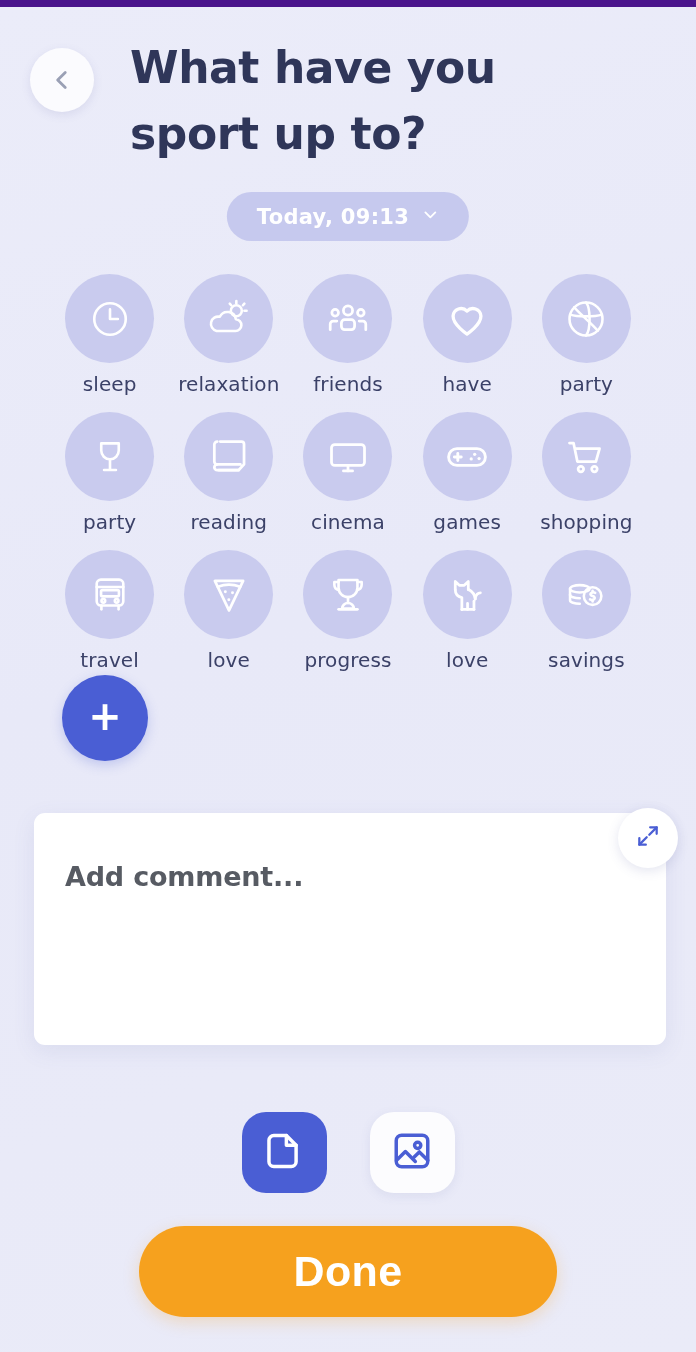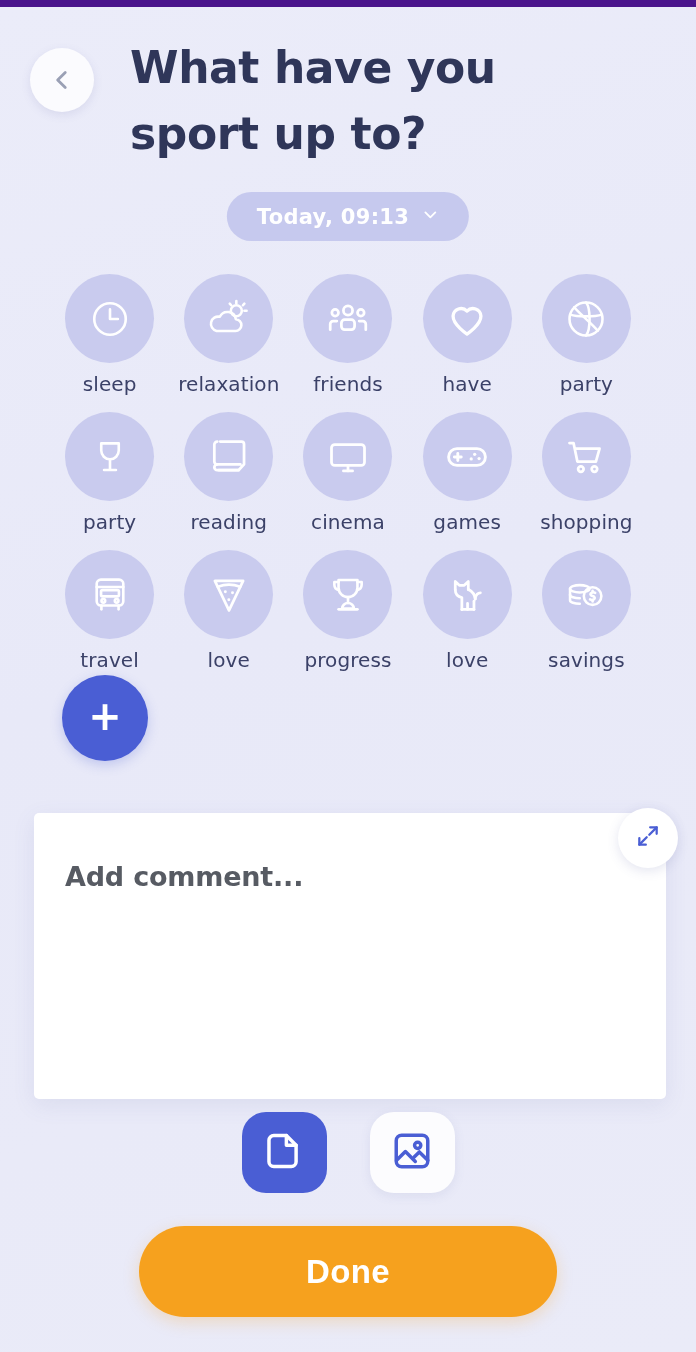--- a/index.html
+++ b/index.html
@@ -144,22 +144,22 @@
     line-height: 1;
     margin-top: -4px;
   }
 
   
   .comment-card {
     position: absolute;
     top: 806px;
     left: 34px;
     width: 632px;
-    height: 286px;
-    border-radius: 5px;
+    height: 232px;
+    border-radius: 11px;
     background: #ffffff;
     box-shadow: 0 6px 22px rgba(88, 94, 160, 0.10);
     cursor: text;
   }
   .comment-placeholder {
     position: absolute;
     top: 48px;
     left: 31px;
     font-size: 27px;
     font-weight: 700;
@@ -217,21 +217,21 @@
     border-radius: 46px;
     background: #f6a11e;
     display: flex;
     align-items: center;
     justify-content: center;
     cursor: pointer;
     border: none;
     box-shadow: 0 5px 16px rgba(246, 161, 30, 0.25);
   }
   .done-button .done-label {
-    font-size: 33px;
+    font-size: 43px;
     font-weight: 700;
     color: #ffffff;
     letter-spacing: 0.4px;
   }
 </style>
 </head>
 <body>
 
 <div class="status-strip"></div>
 

